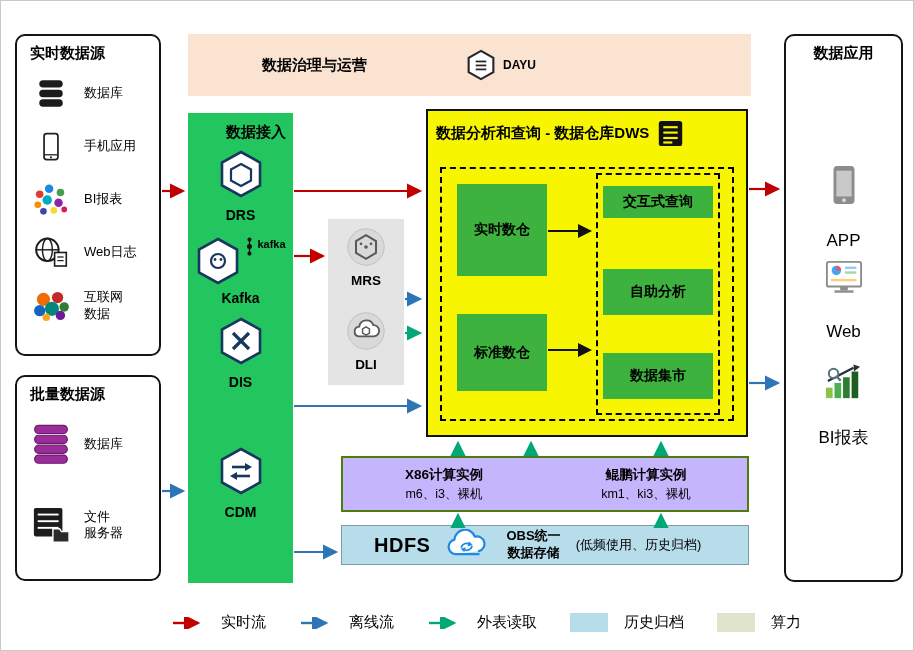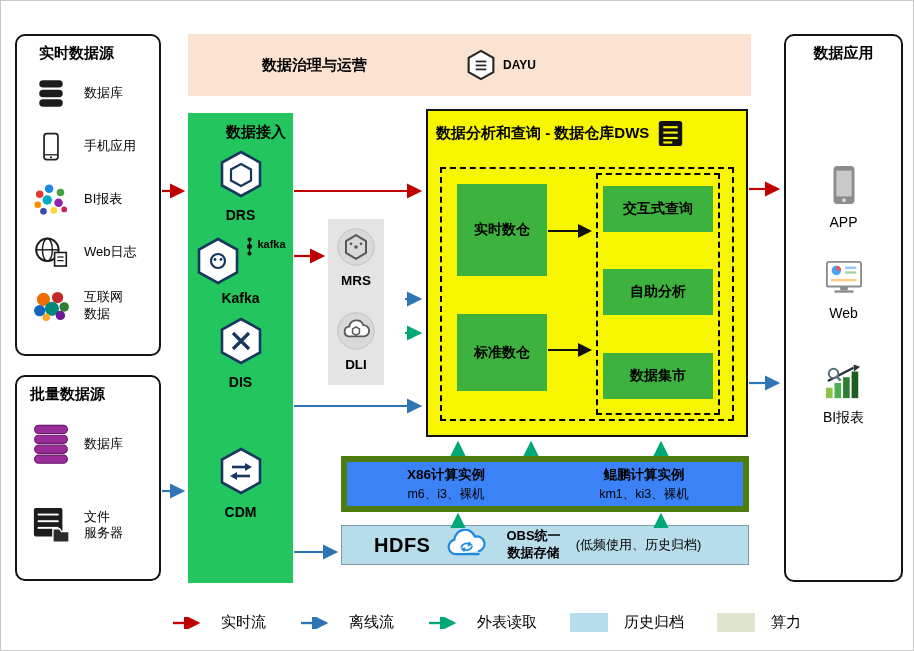--- a/index.html
+++ b/index.html
@@ -27,39 +27,39 @@
   .mid-label { font-weight: bold; font-size: 13.5px; margin-top: 2px; }
 
   
   #dws { background: #f7f600; border: 2px solid #111; }
   .dws-title-row { display: flex; align-items: center; gap: 8px; padding: 8px 8px 0 8px; }
   .dws-title { font-weight: bold; font-size: 15px; }
   .dashed-zone { position: absolute; border: 2px dashed #000; }
   .green-box { position: absolute; background: #3eb23e; display: flex; align-items: center; justify-content: center; font-weight: bold; font-size: 14px; color: #000; }
 
   
-  #compute { background: #3b82f6; border: 6px solid #4d7c0f; display: flex; align-items: center; }
+  #compute { background: #c4b5fd; border: 2px solid #4d7c0f; display: flex; align-items: center; }
   .comp-group { width: 50%; text-align: center; line-height: 1.45; }
   .comp-title { font-weight: bold; font-size: 13.5px; }
   .comp-sub { font-size: 12.5px; }
   #hdfs-bar { background: #b7dcea; border: 1px solid #7f9aa8; display: flex; align-items: center; gap: 15px; padding-left: 32px; }
   .hdfs-label { font-weight: bold; font-size: 20px; letter-spacing: 0.5px; }
   .obs-label { font-weight: bold; font-size: 13px; text-align: center; line-height: 1.3; }
   .obs-note { font-size: 13px; }
 
   
   #governance { background: #fbe3d1; }
   .gov-title { position: absolute; left: 74px; top: 50%; transform: translateY(-50%); font-weight: bold; font-size: 15px; }
   .gov-logo { position: absolute; left: 278px; top: 50%; transform: translateY(-50%); display: flex; align-items: center; gap: 7px; }
   .gov-logo-text { font-weight: bold; font-size: 12px; }
 
   
   #apps .box-title { text-align: center; padding-top: 8px; }
   .app-item { position: absolute; left: 0; width: 100%; text-align: center; }
-  .app-label { font-size: 14px; margin-top: 4px; }
+  .app-label { font-size: 17px; margin-top: 21px; }
 
   
   .legend { position: absolute; left: 170px; top: 612px; display: flex; align-items: center; gap: 33px; font-size: 15px; }
   .legend-item { display: flex; align-items: center; gap: 16px; }
   .legend-swatch { display: inline-block; width: 38px; height: 19px; }
 
   svg.overlay { position: absolute; left: 0; top: 0; pointer-events: none; z-index: 20; }
 </style>
 </head>
 <body>
@@ -77,21 +77,21 @@
       <marker id="ah-teal" markerWidth="8" markerHeight="8" refX="6" refY="3.5" orient="auto">
           <path d="M0 0L7 3.5L0 7Z" fill="#00a878"></path>
         </marker>
       <marker id="ah-black" markerWidth="8" markerHeight="8" refX="6" refY="3.5" orient="auto">
           <path d="M0 0L7 3.5L0 7Z" fill="#111"></path>
         </marker>
     </defs>
   </svg>
 
   <div class="abs outline-box" style="left:14px;top:33px;width:146px;height:322px;">
-    <div class="box-title" style="padding:8px 0 4px 22px;">实时数据源</div>
+    <div class="box-title" style="padding:8px 0 4px 13px;">实时数据源</div>
     <div class="src-row">
       <span class="icon-cell">
         <svg viewBox="0 0 30 30" width="32" height="32">
             <g fill="#1c1c1c">
               <rect x="4" y="2" width="22" height="7" rx="3.5"></rect>
               <rect x="4" y="11" width="22" height="7" rx="3.5"></rect>
               <rect x="4" y="20" width="22" height="7" rx="3.5"></rect>
             </g>
           </svg>
       </span>
@@ -238,21 +238,21 @@
           <polygon points="23,3 42,13.5 42,36.5 23,47 4,36.5 4,13.5" fill="#fff" stroke="#17375e" stroke-width="2.6"></polygon>
           <line x1="14" y1="21" x2="27" y2="21" stroke="#17375e" stroke-width="2.6"></line>
           <polygon points="27,17 34,21 27,25" fill="#17375e"></polygon>
           <line x1="32" y1="30" x2="19" y2="30" stroke="#17375e" stroke-width="2.6"></line>
           <polygon points="19,26 12,30 19,34" fill="#17375e"></polygon>
         </svg>
       <div class="ing-label">CDM</div>
     </div>
   </div>
 
-  <div class="abs" id="mrsdli" style="left:327px;top:218px;width:56px;height:166px;">
+  <div class="abs" id="mrsdli" style="left:327px;top:218px;width:76px;height:166px;">
     <div class="mid-item" style="top:8px;">
       <svg viewBox="0 0 44 44" width="40" height="40">
           <circle cx="22" cy="22" r="20" fill="#d9d9d9" stroke="#bdbdbd"></circle>
           <polygon points="22,9 33,15.5 33,28.5 22,35 11,28.5 11,15.5" fill="none" stroke="#595959" stroke-width="2.2"></polygon>
           <circle cx="22" cy="22" r="2" fill="#595959"></circle>
           <circle cx="16.5" cy="18.5" r="1.5" fill="#595959"></circle>
           <circle cx="27.5" cy="18.5" r="1.5" fill="#595959"></circle>
         </svg>
       <div class="mid-label">MRS</div>
     </div>
@@ -274,21 +274,21 @@
           <line x1="7" y1="9" x2="23" y2="9" stroke="#f7f600" stroke-width="2.4"></line>
           <line x1="7" y1="15" x2="23" y2="15" stroke="#f7f600" stroke-width="2.4"></line>
           <line x1="7" y1="21" x2="23" y2="21" stroke="#f7f600" stroke-width="2.4"></line>
           <line x1="7" y1="26" x2="17" y2="26" stroke="#f7f600" stroke-width="2.4"></line>
         </svg>
     </div>
     <div class="dashed-zone" style="left:12px;top:56px;width:294px;height:254px;"></div>
     <div class="dashed-zone" style="left:168px;top:62px;width:124px;height:242px;"></div>
     <div class="green-box" style="left:29px;top:73px;width:90px;height:92px;">实时数仓</div>
     <div class="green-box" style="left:29px;top:203px;width:90px;height:77px;">标准数仓</div>
-    <div class="green-box" style="left:175px;top:75px;width:110px;height:46px;">交互式查询</div>
+    <div class="green-box" style="left:175px;top:75px;width:110px;height:32px;">交互式查询</div>
     <div class="green-box" style="left:175px;top:158px;width:110px;height:46px;">自助分析</div>
     <div class="green-box" style="left:175px;top:242px;width:110px;height:46px;">数据集市</div>
   </div>
 
   <div class="abs" id="compute" style="left:340px;top:455px;width:408px;height:56px;">
     <div class="comp-group">
       <div class="comp-title">X86计算实例</div>
       <div class="comp-sub">m6、i3、裸机</div>
     </div>
     <div class="comp-group">

